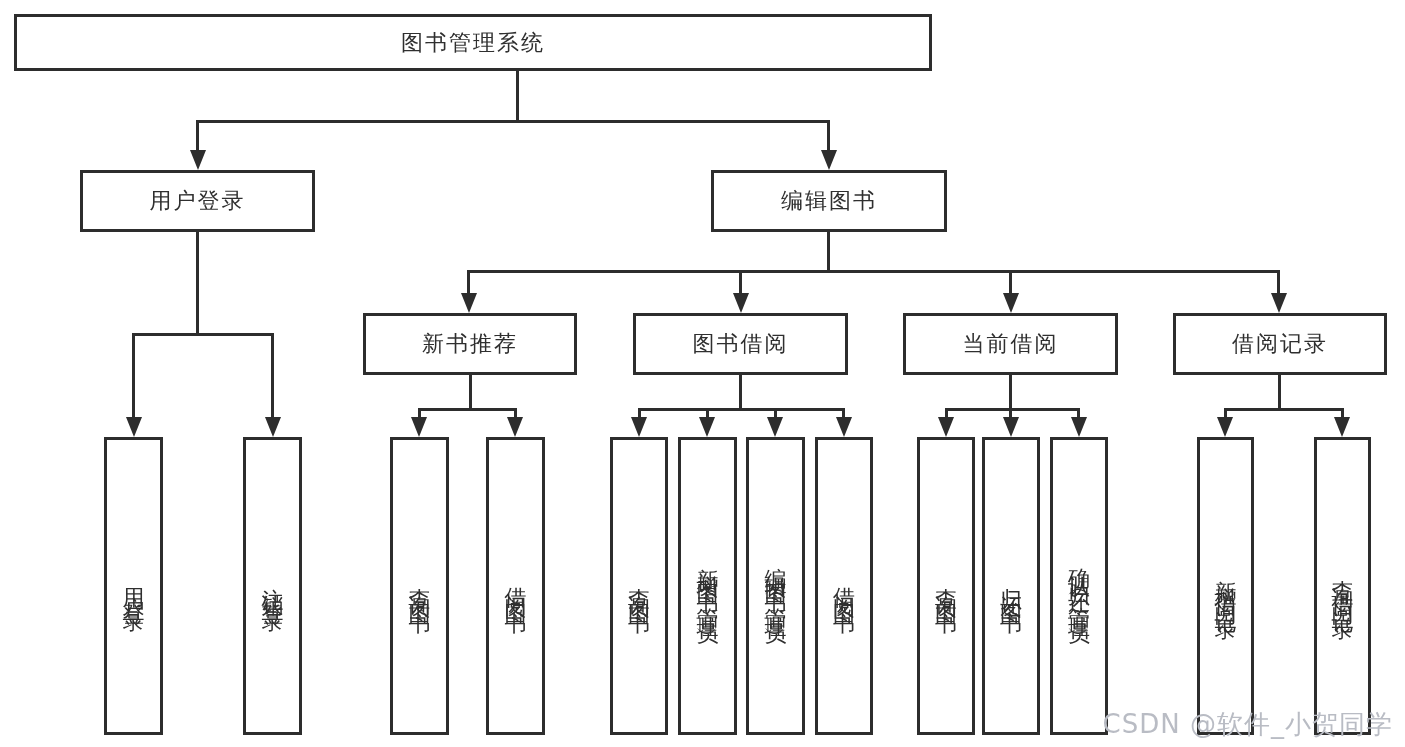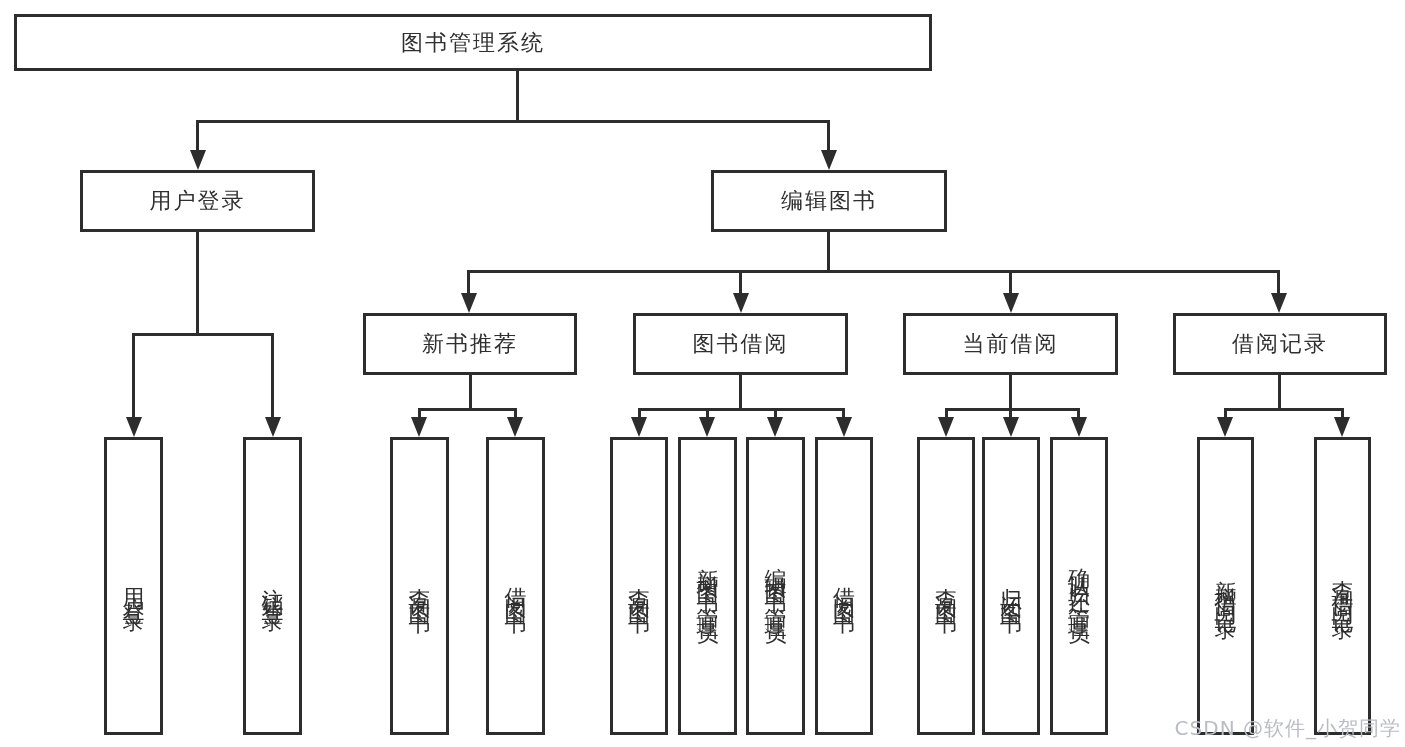--- a/index.html
+++ b/index.html
@@ -24,21 +24,21 @@
   }
   
   .vl{position:absolute;display:block;width:3px;background:#2d2d2d;}
   .hl{position:absolute;display:block;height:3px;background:#2d2d2d;}
   .ar{
     position:absolute;display:block;width:0;height:0;
     border-left:8px solid transparent;border-right:8px solid transparent;
     border-top:20px solid #2d2d2d;
   }
   .watermark{
-    position:absolute;right:4px;bottom:5px;font-size:20px;color:#b9bcc4;
+    position:absolute;right:12px;bottom:5px;font-size:26px;color:#b9bcc4;
     letter-spacing:1px;white-space:nowrap;
   }
 </style>
 </head>
 <body>
 
 <div class="canvas">
 
   <div class="box" style="left:14px;top:14px;width:918px;height:57px">
     <span>图书管理系统</span>

